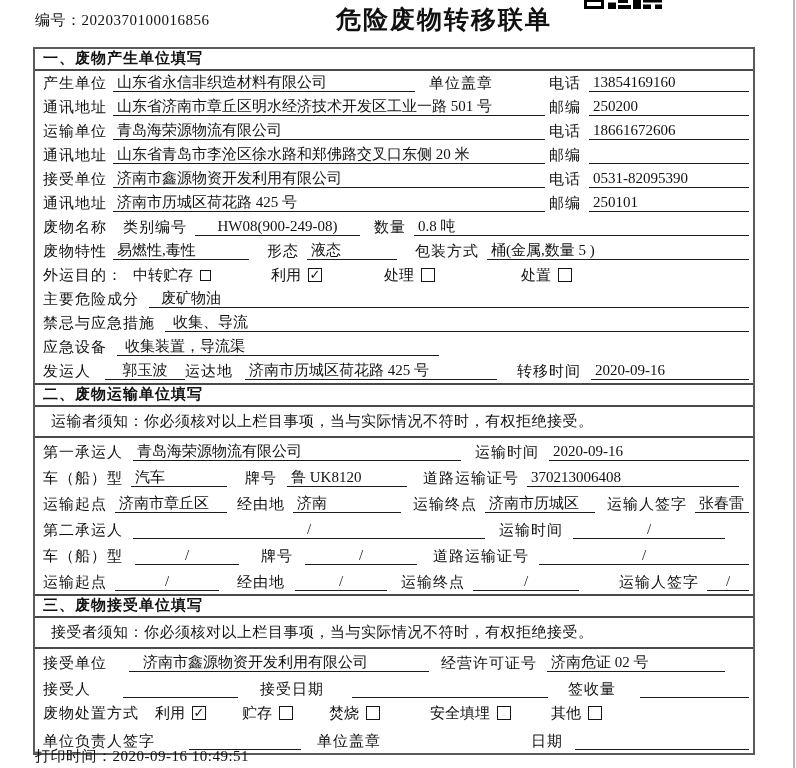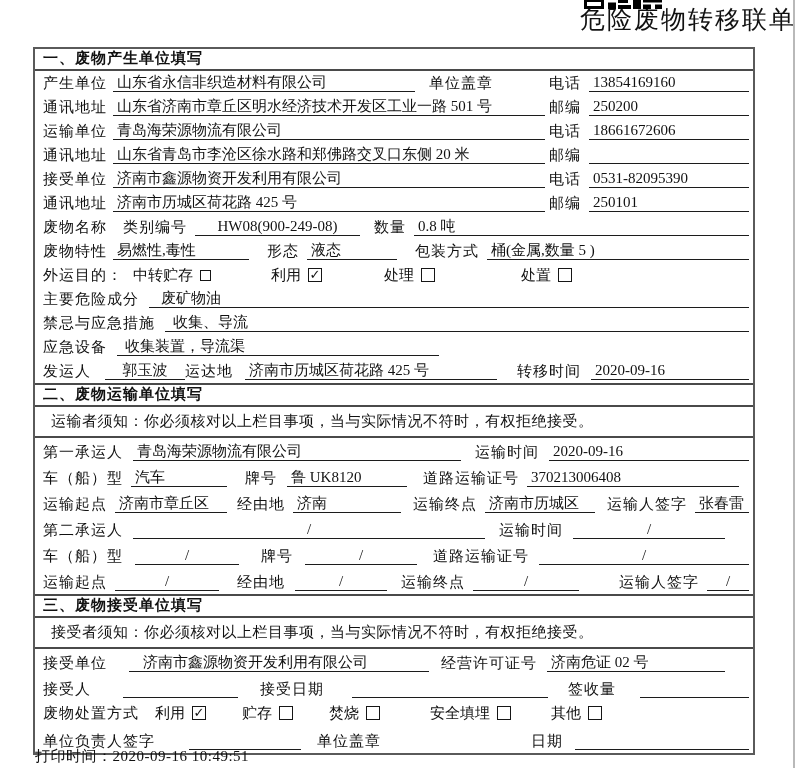--- a/index.html
+++ b/index.html
@@ -6,21 +6,21 @@
   body{
     width:796px;height:768px;background:#ffffff;overflow:hidden;
     font-family:"Liberation Serif","DejaVu Serif",serif;color:#111;
   }
   .page{position:relative;width:796px;height:768px;background:#fff;}
   .right-edge{position:absolute;right:1px;top:0;width:2px;height:768px;background:#b9b9b9;}
 
   
   .serial{position:absolute;left:35px;top:11px;font-size:15px;letter-spacing:.5px;}
   .title{position:absolute;left:0;top:3px;width:100%;box-sizing:border-box;padding-left:92px;
-         text-align:right;font-size:25px;font-weight:normal;letter-spacing:2px;}
+         text-align:center;font-size:25px;font-weight:bold;letter-spacing:2px;}
   .qr{position:absolute;left:584px;top:0;}
 
   
   .form{position:absolute;left:33px;top:47px;width:722px;border:2px solid #5a5a5a;background:#fff;box-sizing:border-box;}
   .sec-hdr{height:20px;line-height:19px;font-weight:bold;font-size:15px;padding-left:8px;
            border-bottom:2px solid #4a4a4a;letter-spacing:1px;}
   .sec-hdr.mid{border-top:2px solid #4a4a4a;}
   .notice{height:29px;display:flex;align-items:center;padding-left:16px;font-size:15px;
           border-bottom:2px solid #4a4a4a;letter-spacing:.5px;}
 
@@ -40,20 +40,23 @@
   .cb.small{width:9px;height:9px;}
 
   
   .print{position:absolute;left:35px;top:747px;font-size:15px;letter-spacing:.5px;}
 </style>
 </head>
 <body>
 
 <div class="page">
 
+  <div class="serial">
+    <span>编号：</span><span>2020370100016856</span>
+  </div>
   <div class="title">危险废物转移联单</div>
   <svg class="qr" width="78" height="9" viewBox="0 0 78 9">
     <g fill="#000">
       <rect x="0" y="0" width="20" height="2"></rect>
         <rect x="0" y="6" width="20" height="3"></rect>
       <rect x="0" y="0" width="3" height="9"></rect>
         <rect x="17" y="0" width="3" height="9"></rect>
       <rect x="24" y="2.5" width="8" height="6.5"></rect>
       <rect x="34" y="0" width="10" height="3"></rect>
         <rect x="34" y="5" width="13" height="4"></rect>

